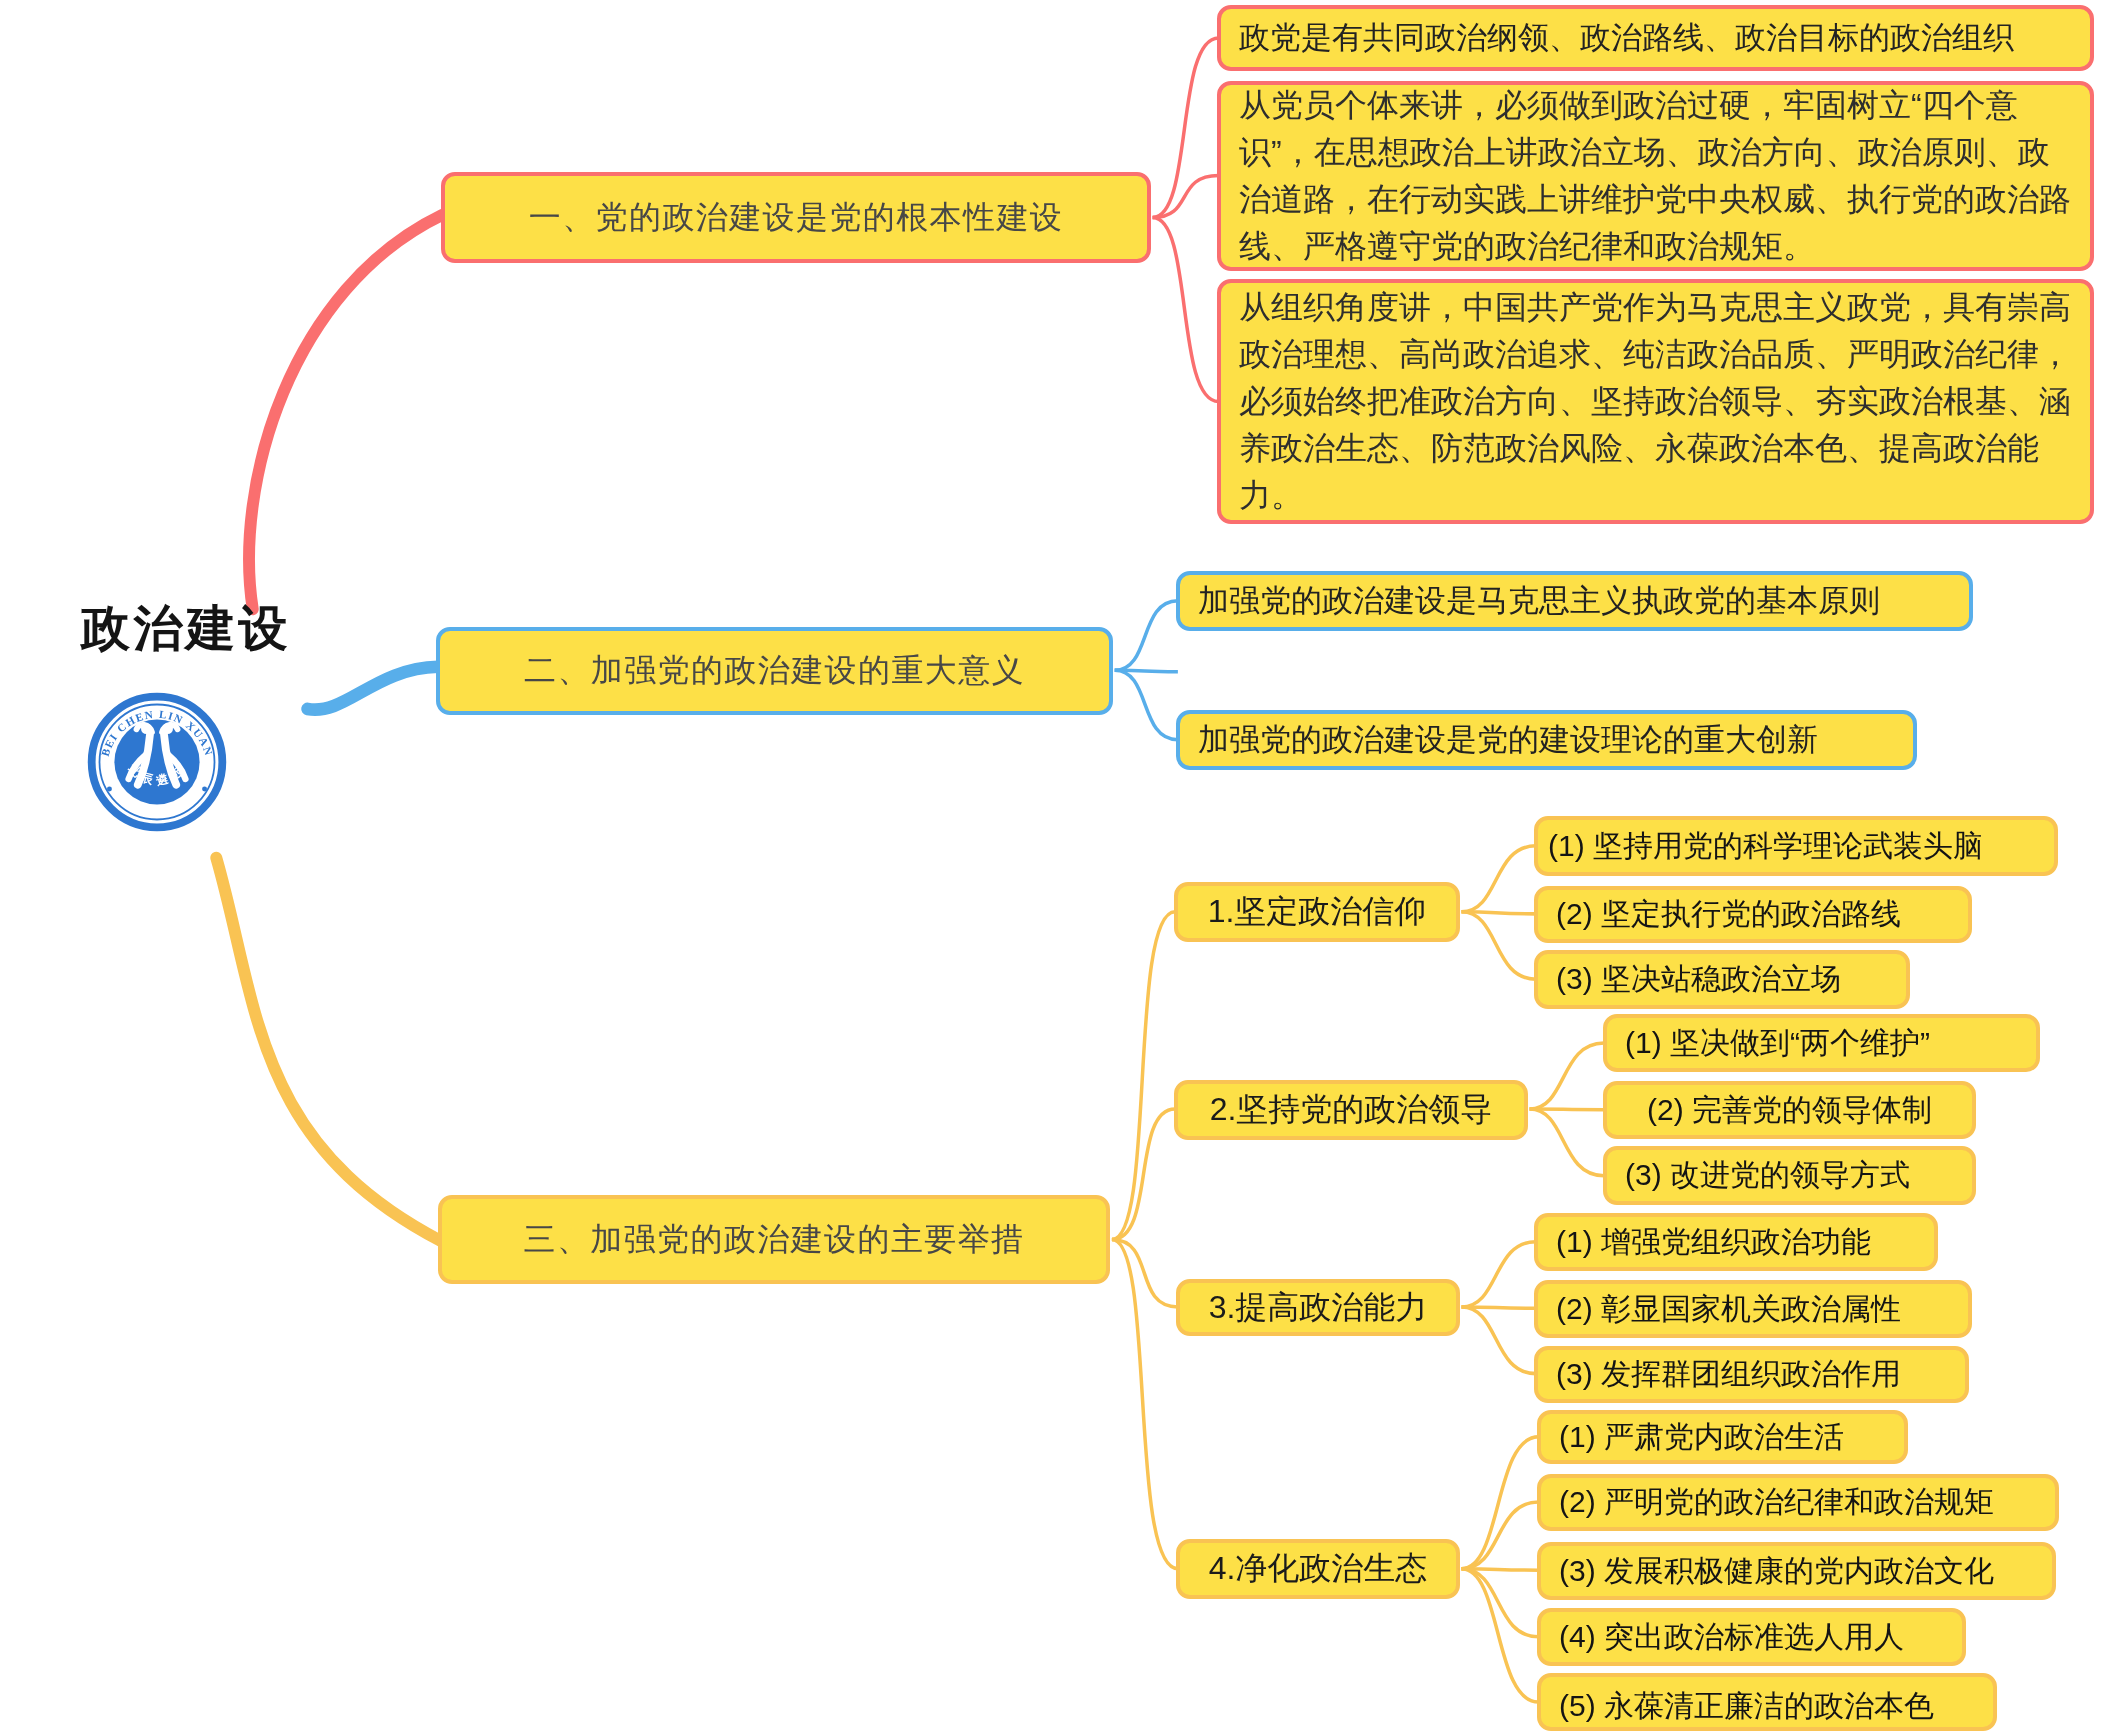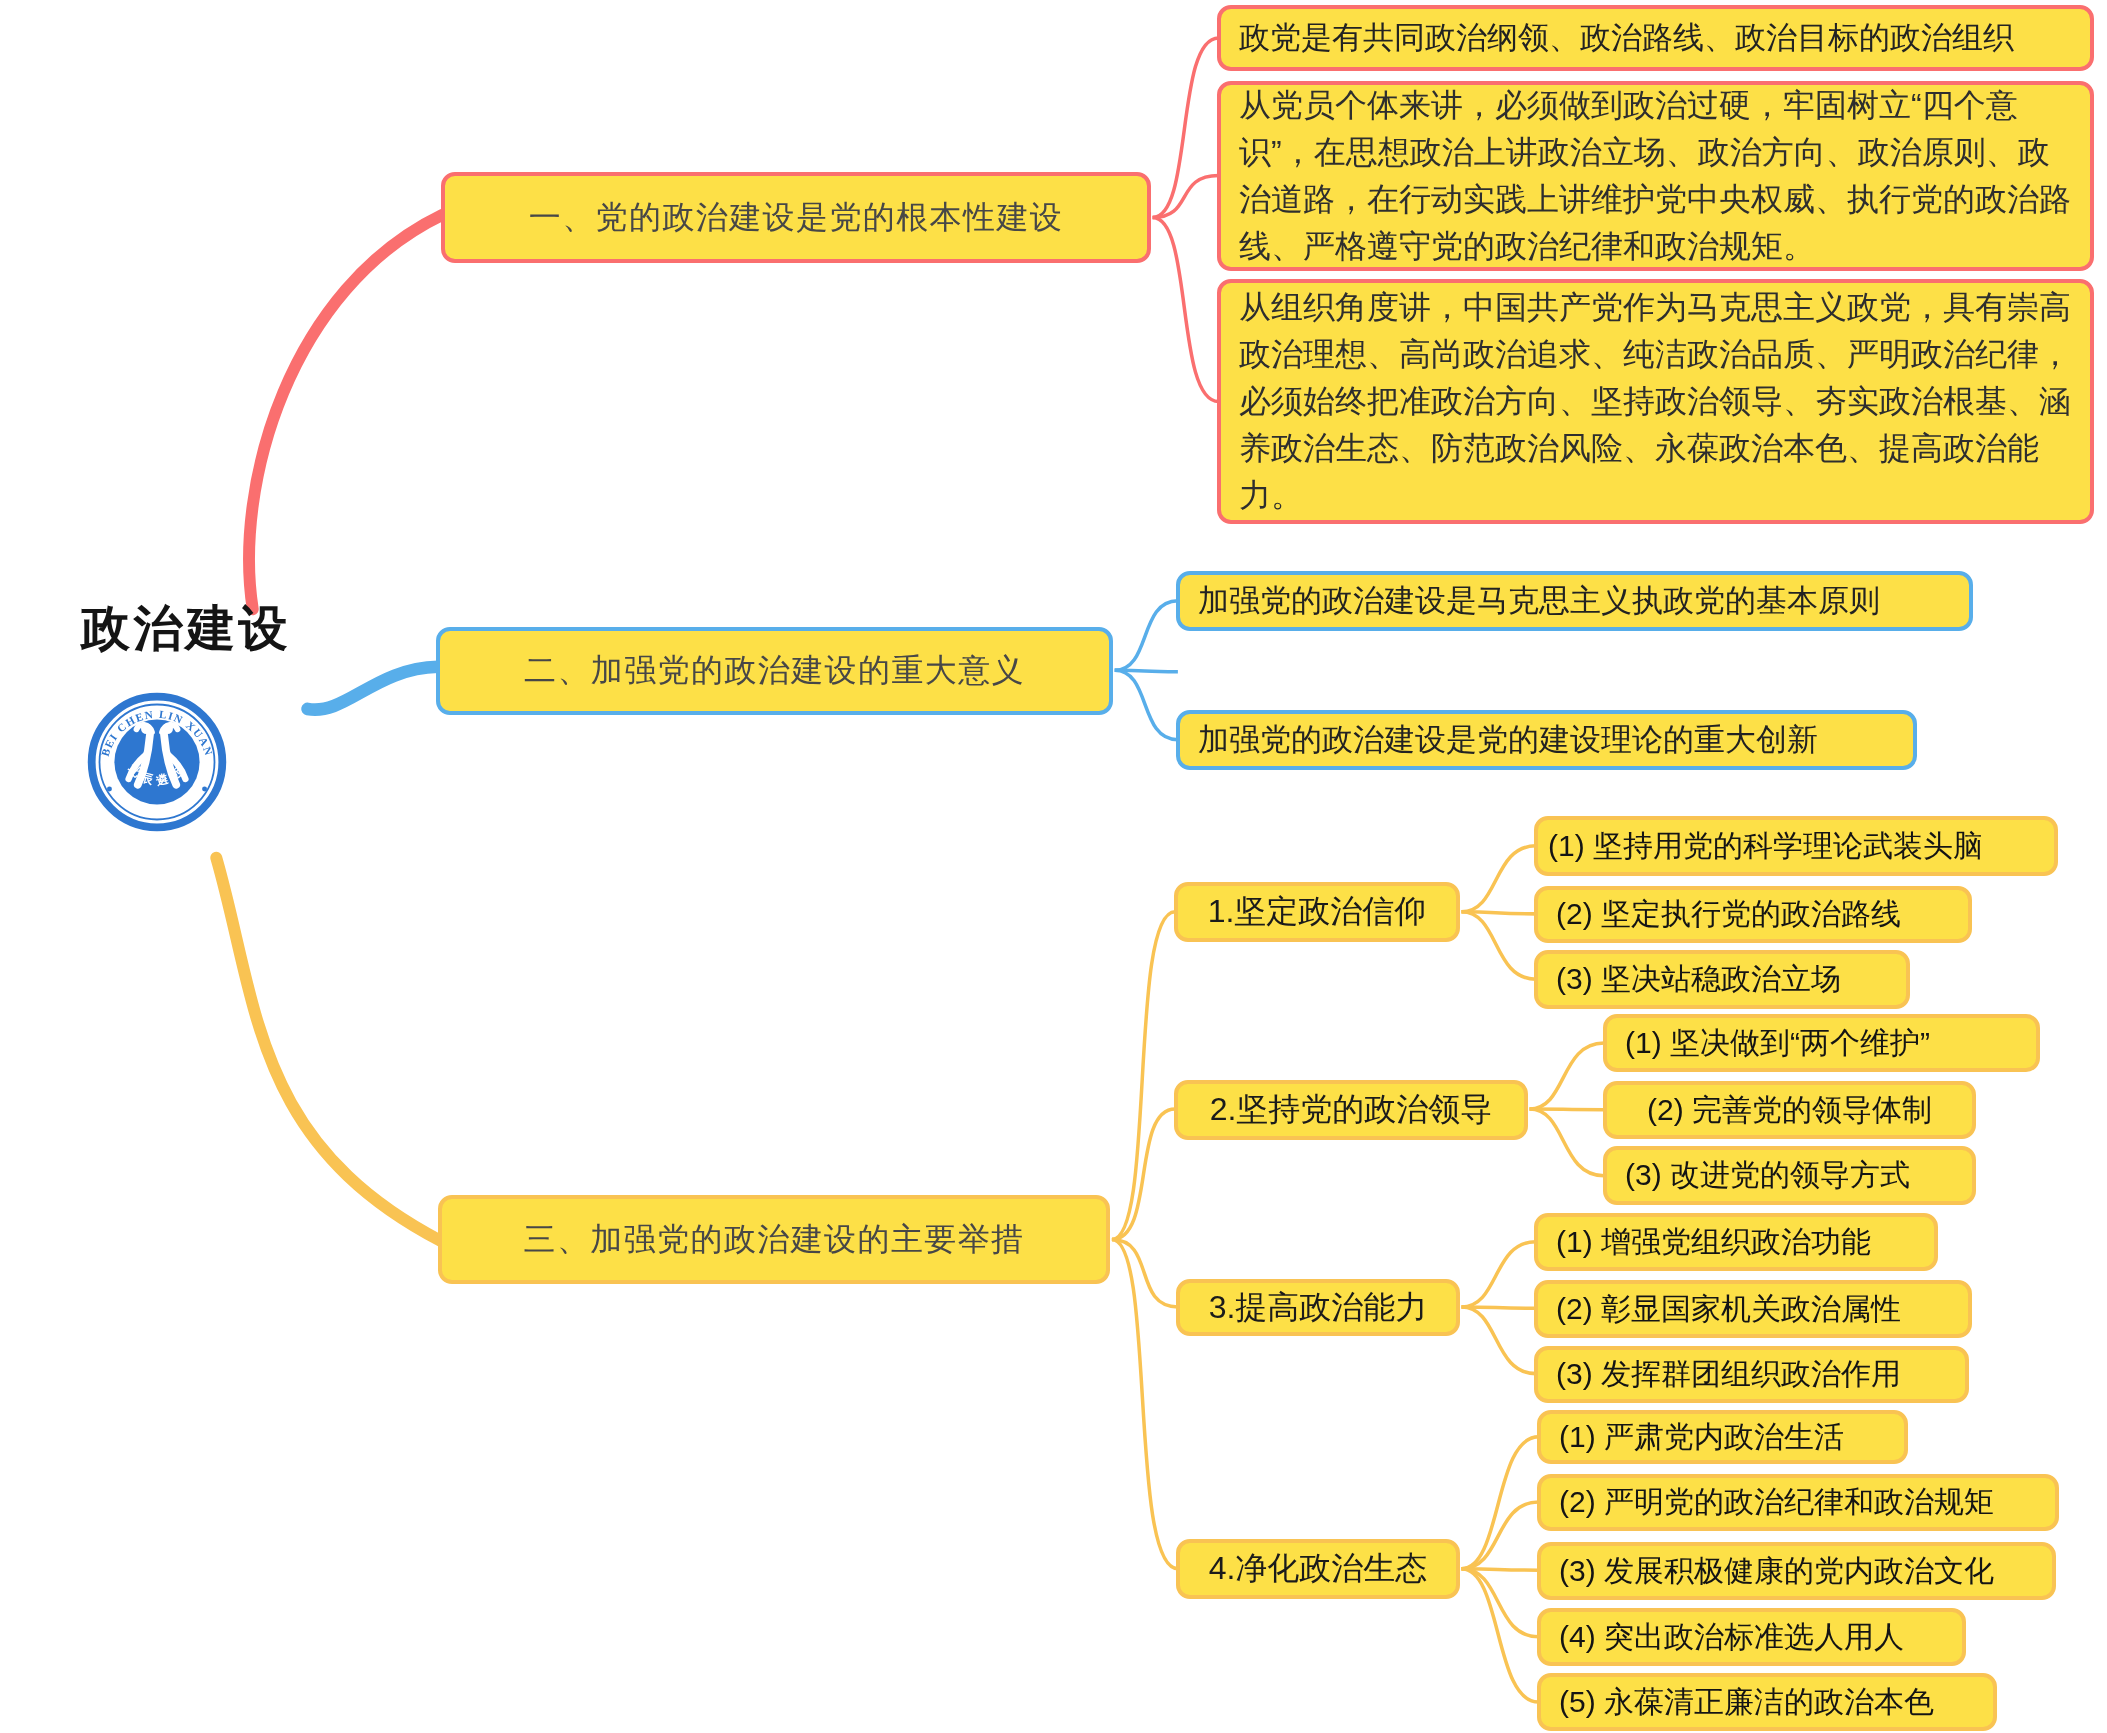--- a/index.html
+++ b/index.html
@@ -172,18 +172,18 @@
   </div>
   <div class="node leafline small c-yellow" style="left:1537px;top:1474px;width:522px;height:57px;">
     <span>(2) 严明党的政治纪律和政治规矩</span>
   </div>
   <div class="node leafline small c-yellow" style="left:1537px;top:1542px;width:519px;height:58px;">
     <span>(3) 发展积极健康的党内政治文化</span>
   </div>
   <div class="node leafline small c-yellow" style="left:1537px;top:1608px;width:429px;height:58px;">
     <span>(4) 突出政治标准选人用人</span>
   </div>
-  <div class="node leafline small c-yellow" style="left:1537px;top:1673px;width:460px;height:58px;">
+  <div class="node leafline small c-yellow" style="left:1537px;top:1673px;width:460px;height:58px;align-items:flex-end;">
     <span>(5) 永葆清正廉洁的政治本色</span>
   </div>
 
 </div>
 
 
 </body></html>

